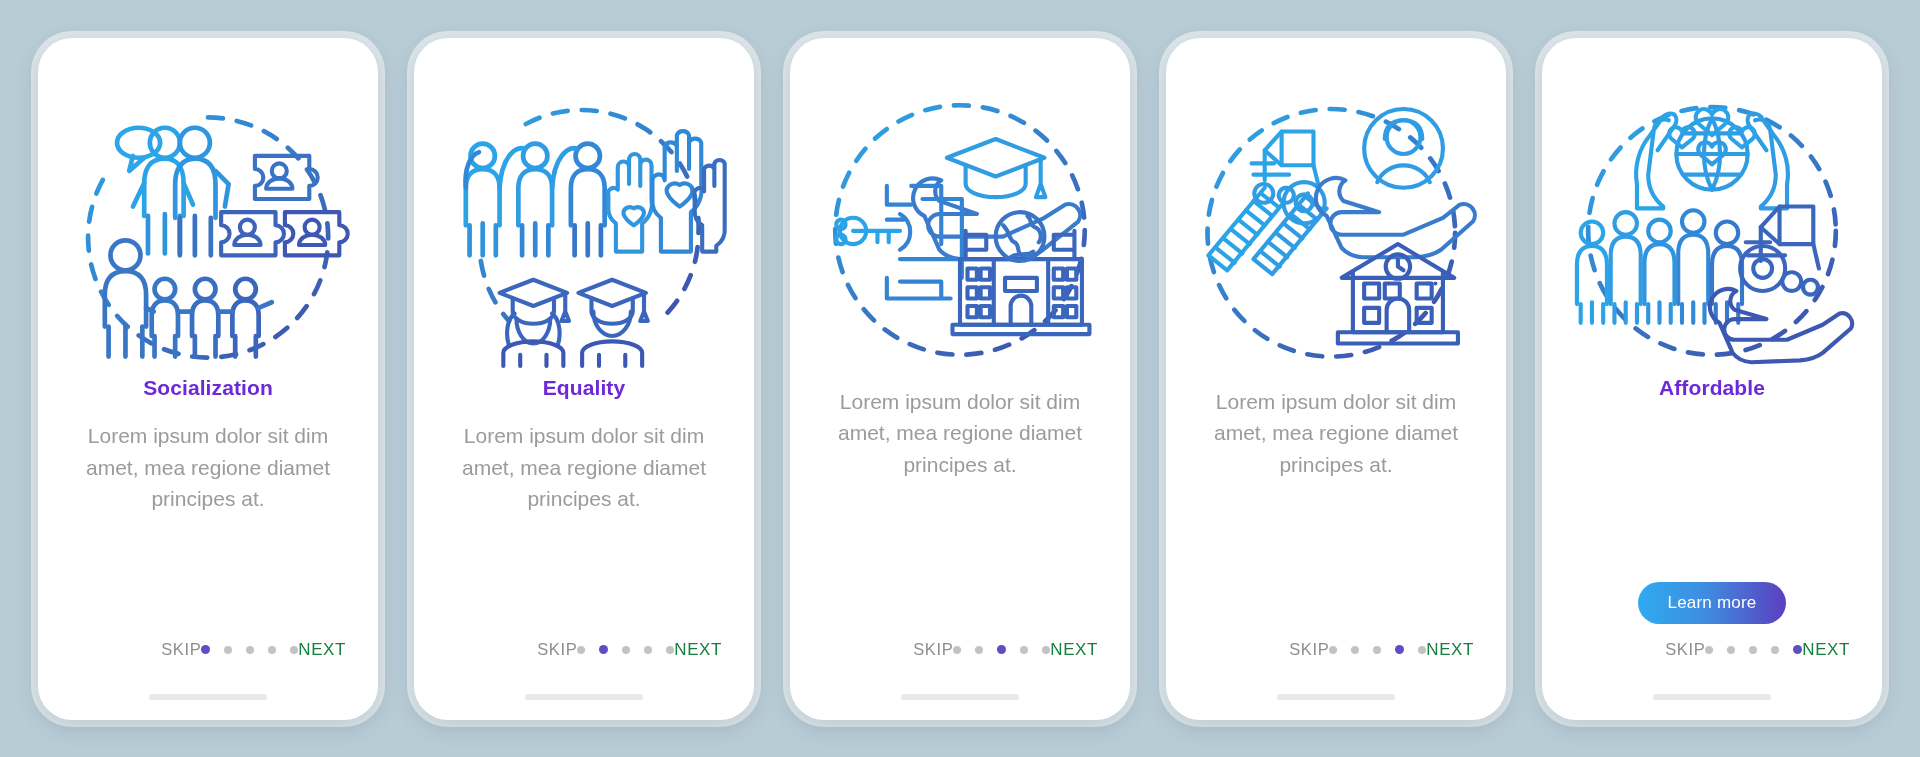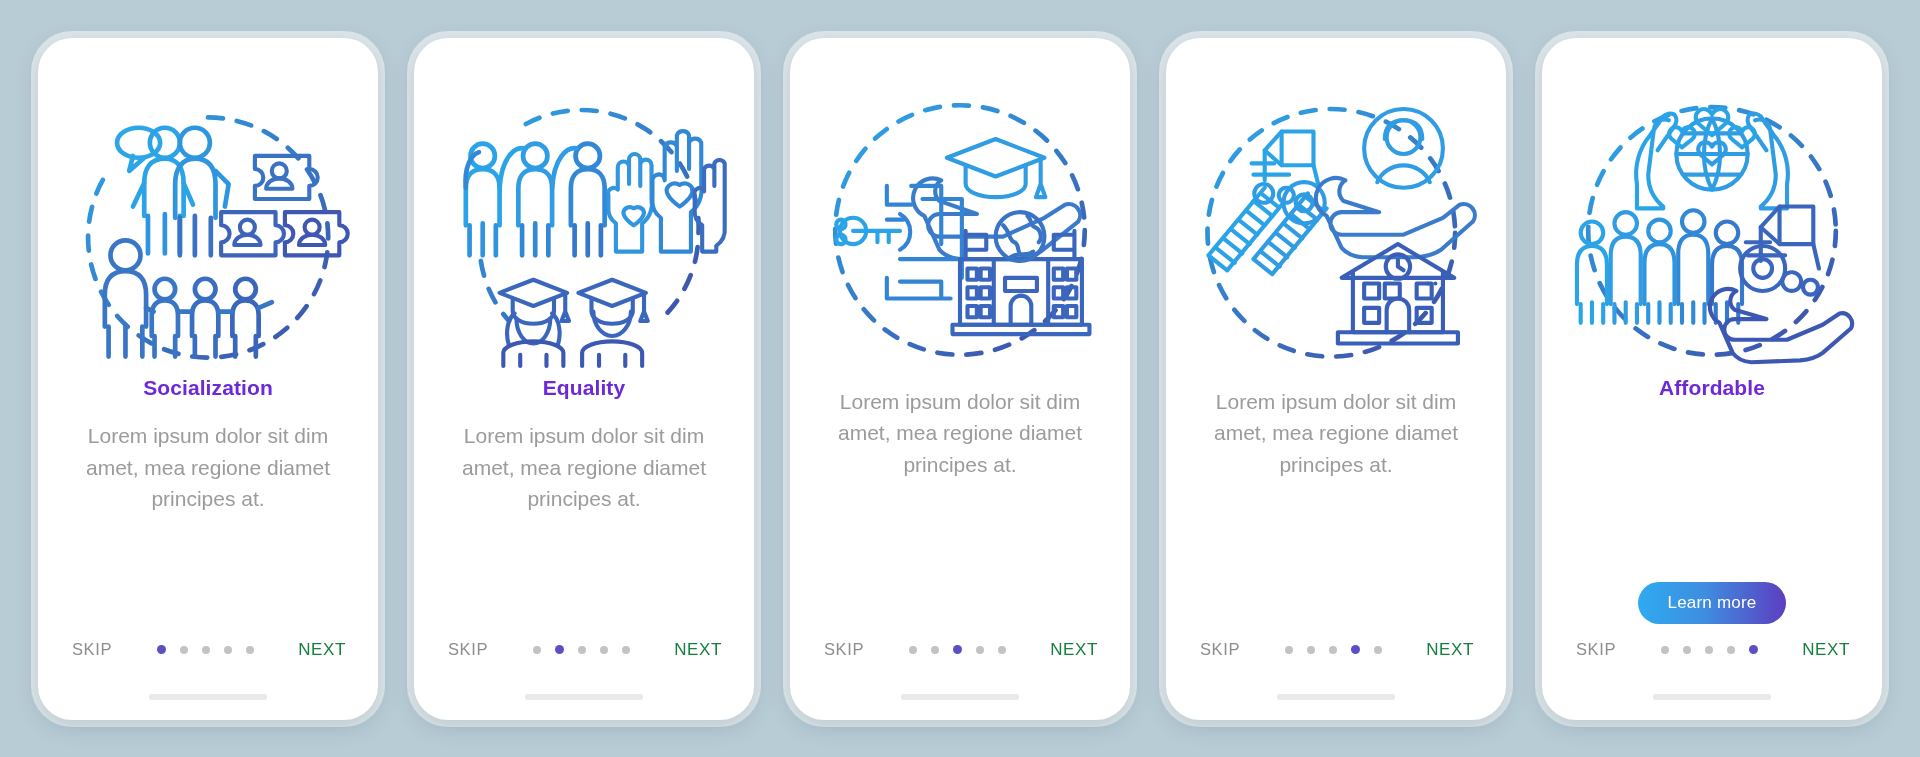--- a/index.html
+++ b/index.html
@@ -72,21 +72,21 @@
     border-radius: 22px;
     background: linear-gradient(90deg, #2eaaf0 0%, #3f8de0 45%, #5b3fc0 100%);
     margin-bottom: 16px;
     font-family: "Liberation Sans", sans-serif;
     letter-spacing: 0.2px;
   }
   .navrow {
     width: 100%;
     display: flex;
     align-items: center;
-    justify-content: space-between;
+    justify-content: flex-end;
     padding: 0 10px 0 12px;
     box-sizing: border-box;
     margin-bottom: 34px;
   }
   .skip {
     font-size: 16.5px;
     color: #8d8d8d;
     letter-spacing: 0.6px;
     cursor: pointer;
   }

